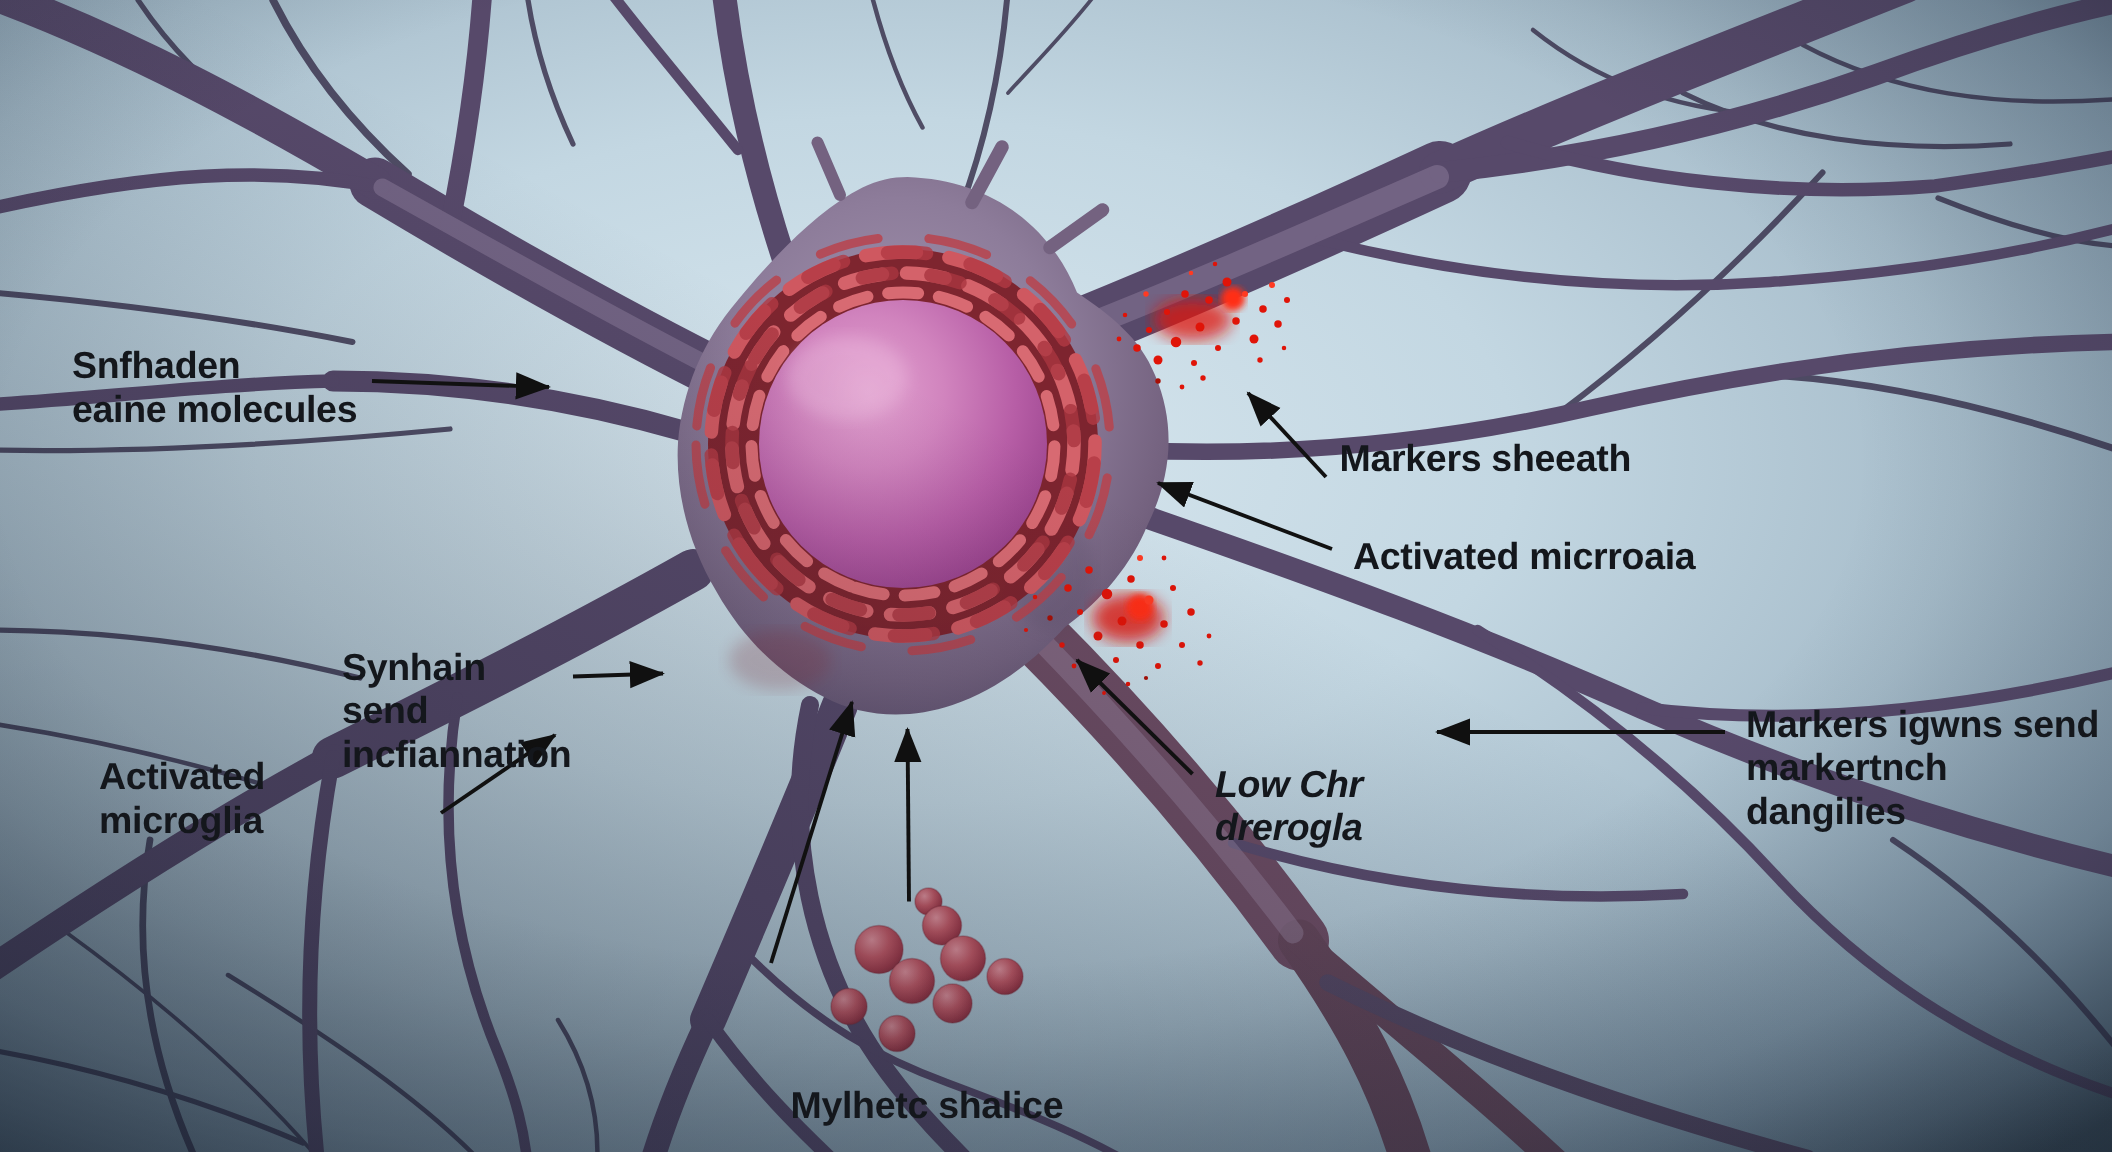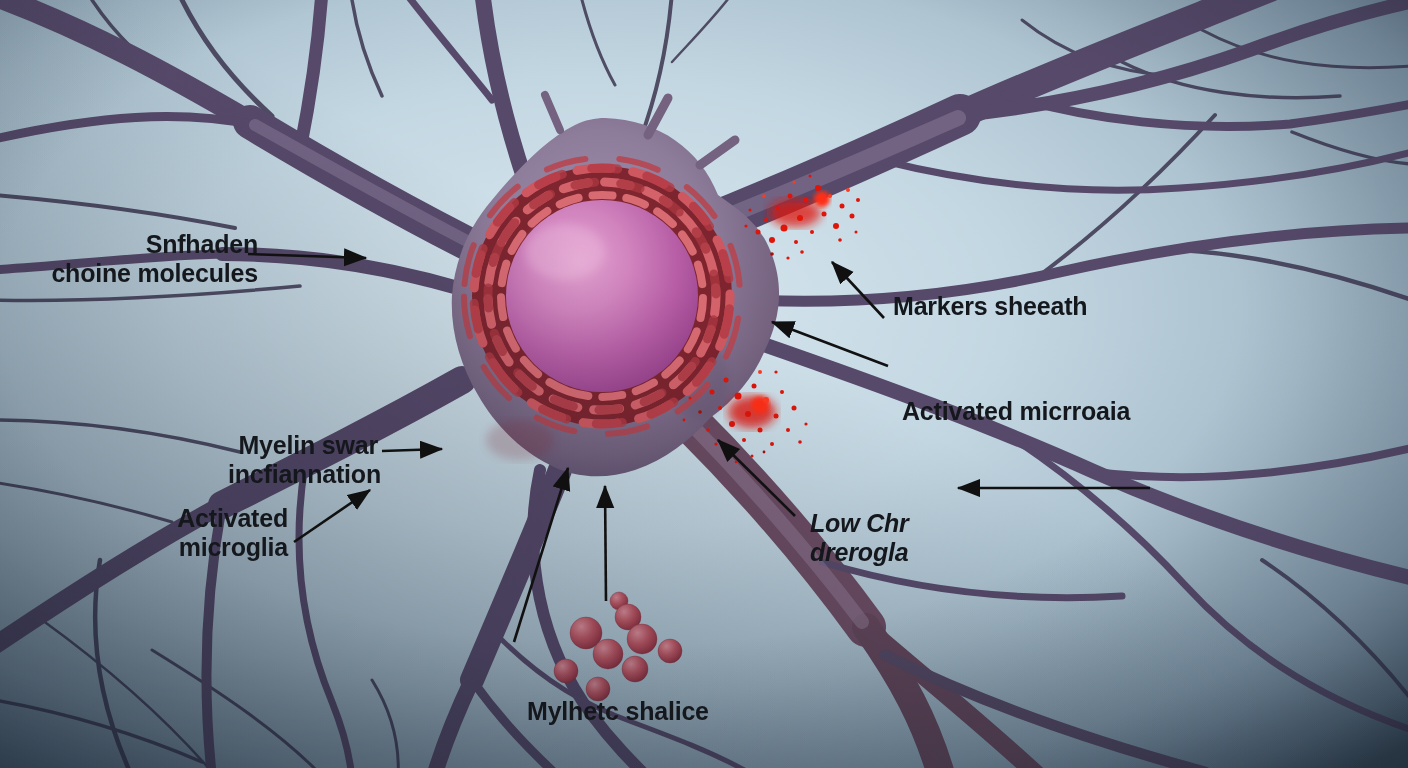--- a/index.html
+++ b/index.html
@@ -6,21 +6,21 @@
   .stage{
     position:relative;width:1408px;height:768px;overflow:hidden;
     font-family:"Liberation Sans",sans-serif;
   }
   .stage svg{position:absolute;inset:0;display:block;}
   .label{
     position:absolute;color:#14171c;font-weight:600;
     font-size:25px;line-height:1.16;letter-spacing:-0.2px;
   }
   .label span{display:block;}
-  .center{text-align:right;}
+  .center{text-align:left;}
 </style>
 </head>
 <body>
 
 <div class="stage">
 
 <svg viewBox="0 0 1408 768" width="1408" height="768">
   <defs>
     <radialGradient id="bgGrad" cx="0.42" cy="0.40" r="0.85">
       <stop offset="0" stop-color="#d8e7ef"></stop>
@@ -260,43 +260,47 @@
     <path d="M 795 516 L 718 440" marker-end="url(#ah)"></path>
     <path d="M 1150 488 L 958 488" marker-end="url(#ah)"></path>
     <path d="M 514 642 L 568 468" marker-end="url(#ah)"></path>
     <path d="M 606 601 L 605 486" marker-end="url(#ah)"></path>
     <path d="M 294 542 L 370 490" marker-end="url(#ah)"></path>
   </g>
 </svg>
 
 <div class="label center" style="left:48px;top:230px;width:210px;">
   <span>Snfhaden</span>
-  <span>choine molecules</span>
+  <span>eaine molecules</span>
 </div>
 
 <div class="label" style="left:893px;top:292px;">
   <span>Markers sheeath</span>
 </div>
 
-<div class="label" style="left:902px;top:357px;margin-top:40px;">
+<div class="label" style="left:902px;top:357px;">
   <span>Activated micrroaia</span>
 </div>
 
 <div class="label center" style="left:228px;top:431px;width:150px;">
-  <span>Myelin swar</span>
+  <span>Synhain send</span>
   <span>incfiannation</span>
 </div>
 
 <div class="label center" style="left:66px;top:504px;width:222px;">
   <span>Activated microglia</span>
 </div>
 
 <div class="label" style="left:810px;top:509px;font-style:italic;">
   <span>Low Chr</span>
   <span>drerogla</span>
 </div>
 
-
-<div class="label" style="left:527px;top:697px;">
+<div class="label" style="left:1164px;top:469px;">
+  <span>Markers igwns send</span>
+  <span>markertnch dangilies</span>
+</div>
+
+<div class="label" style="left:527px;top:723px;">
   <span>Mylhetc shalice</span>
 </div>
 
 </div>
 
 </body></html>

